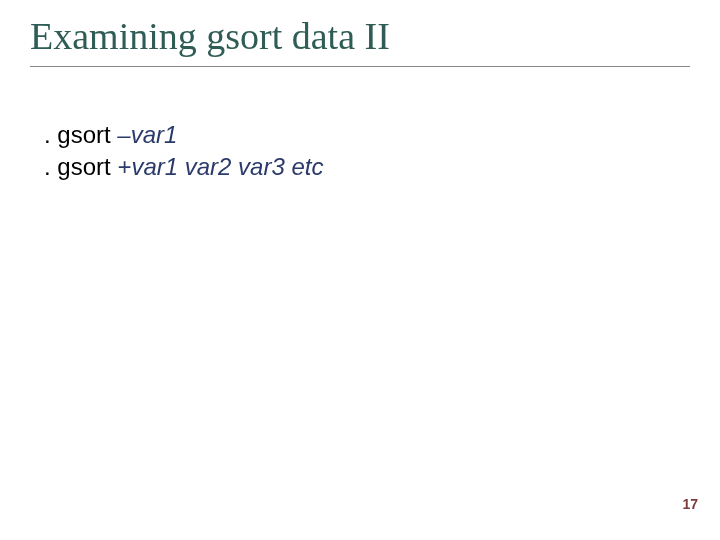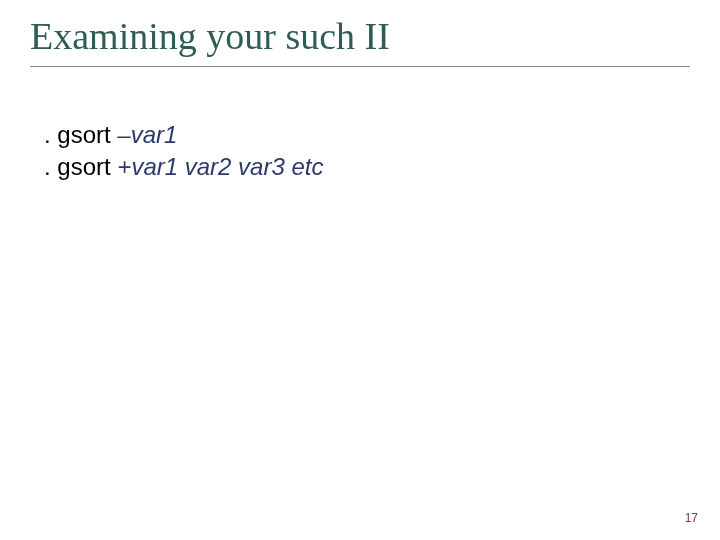--- a/index.html
+++ b/index.html
@@ -51,31 +51,32 @@
     line-height: 1.35;
     color: #000;
   }
   .code-arg {
     font-style: italic;
     color: #2b3a6b;
   }
   .pagenum {
     position: absolute;
     right: 22px;
-    bottom: 15px;
-    font-size: 12px;
+    bottom: 28px;
+    font-size: 14px;
     color: #7a3a3a;
+    font-weight: bold;
   }
 </style>
 </head>
 <body>
 
 <div class="slide">
 
-  <h1 class="title">Examining your such II</h1>
+  <h1 class="title">Examining gsort data II</h1>
   <hr class="rule">
 
   <div class="body">
 
 
     <div class="codeblock">
       <div>
         <span>. gsort </span><span class="code-arg">–var1</span>
       </div>
       <div>

